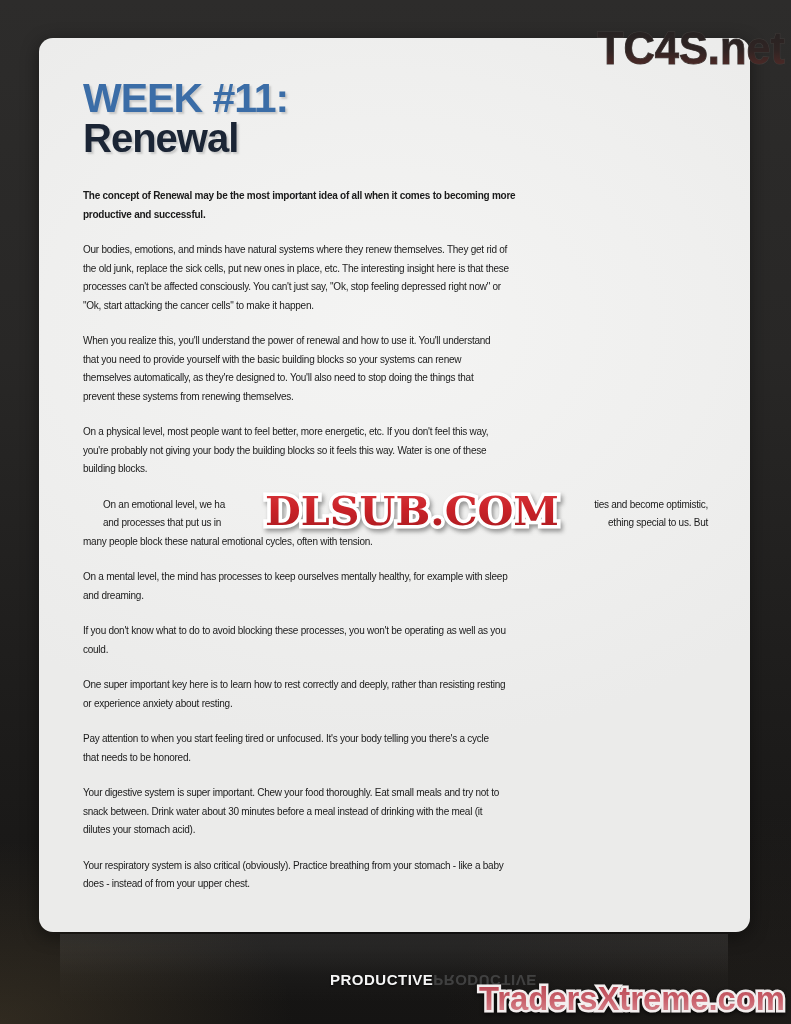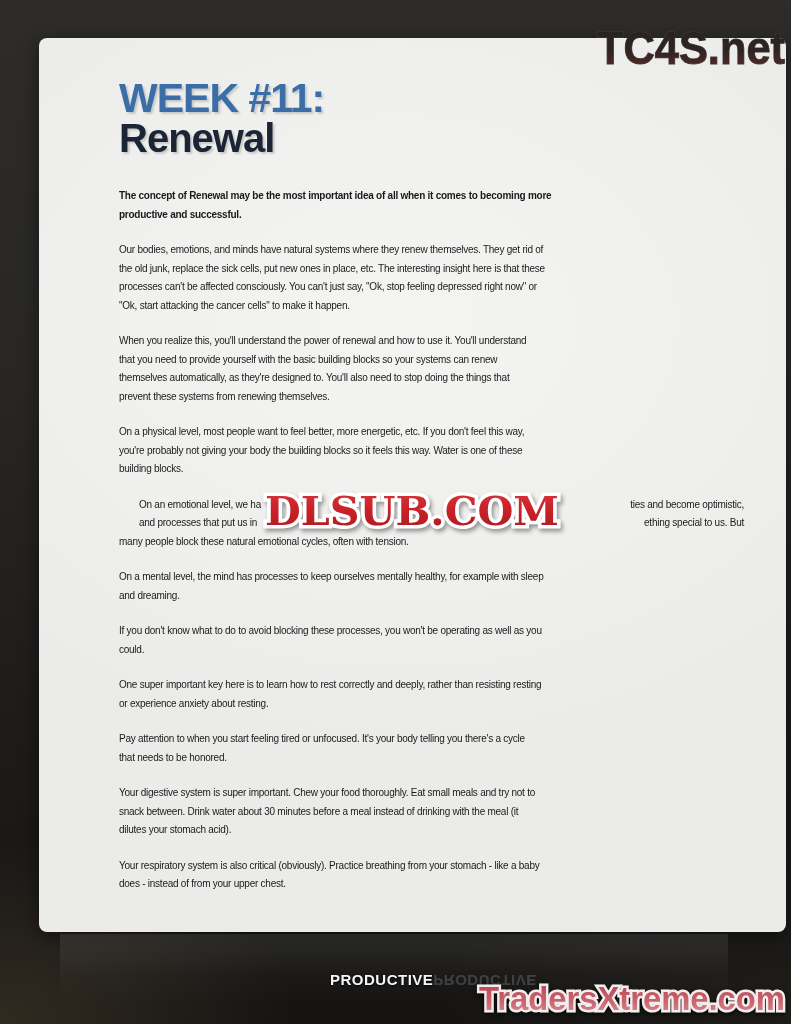--- a/index.html
+++ b/index.html
@@ -6,24 +6,23 @@
   body{
     width:791px;height:1024px;position:relative;overflow:hidden;
     font-family:"Liberation Sans",sans-serif;
     background:
       radial-gradient(ellipse 420px 260px at 0% 100%, rgba(112,94,62,0.30), rgba(0,0,0,0) 70%),
       radial-gradient(ellipse 500px 300px at 100% 100%, rgba(70,60,48,0.18), rgba(0,0,0,0) 70%),
       linear-gradient(180deg,#2d2c2b 0%,#282726 35%,#1d1c1b 70%,#151413 100%);
   }
   .page-card{
     position:absolute;left:39px;top:38px;width:711px;height:894px;
-    border-radius:8px;
+    border-radius:14px;
     background:radial-gradient(ellipse 560px 420px at 48% 32%, #f4f4f3 0%, #efefee 60%, #ebebea 100%);
     box-shadow:0 4px 18px rgba(0,0,0,0.45);
-    padding-left:36px;
   }
   .card-reflection{
     position:absolute;left:60px;top:934px;width:668px;height:70px;
     background:linear-gradient(180deg,rgba(240,240,240,0.10),rgba(240,240,240,0.02) 60%,rgba(0,0,0,0));
     border-radius:0 0 10px 10px;
   }
   .card-inner{padding:40px 43px 0 44px;}
   .title-week{
     font-size:41px;font-weight:bold;letter-spacing:-1px;line-height:40px;
     color:#3b6da7;text-shadow:2px 2px 2px rgba(130,130,130,0.35);

